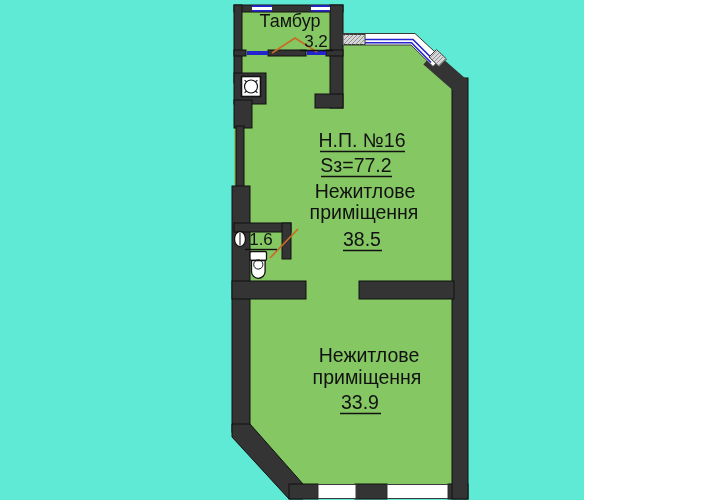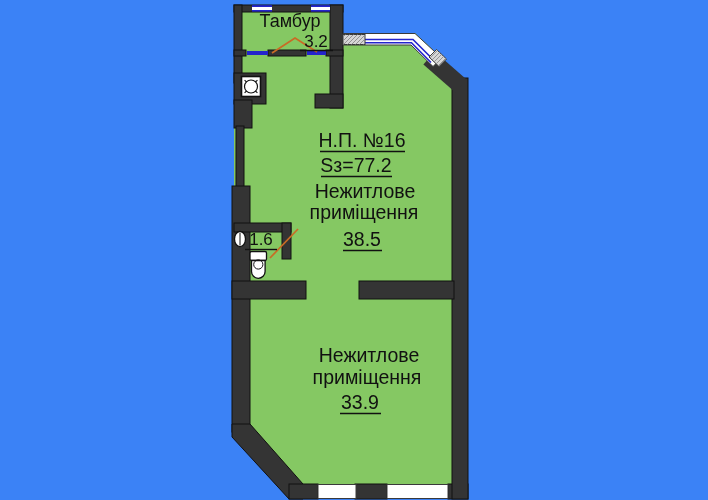--- a/index.html
+++ b/index.html
@@ -1,16 +1,16 @@
 <!DOCTYPE html>
 <html><head>
 <meta charset="utf-8">
 <style>
   html,body{margin:0;padding:0;background:#ffffff;}
-  .stage{position:relative;width:708px;height:500px;background:#3b82f6;overflow:hidden;
+  .stage{position:relative;width:584px;height:500px;background:#5eead4;overflow:hidden;
          font-family:"Liberation Sans", sans-serif;}
   svg{position:absolute;left:0;top:0;}
   text{font-family:"Liberation Sans","DejaVu Sans",sans-serif;}
 </style>
 </head>
 <body>
 
 <div class="stage">
 <svg width="708" height="500" viewBox="0 0 708 500">
 

